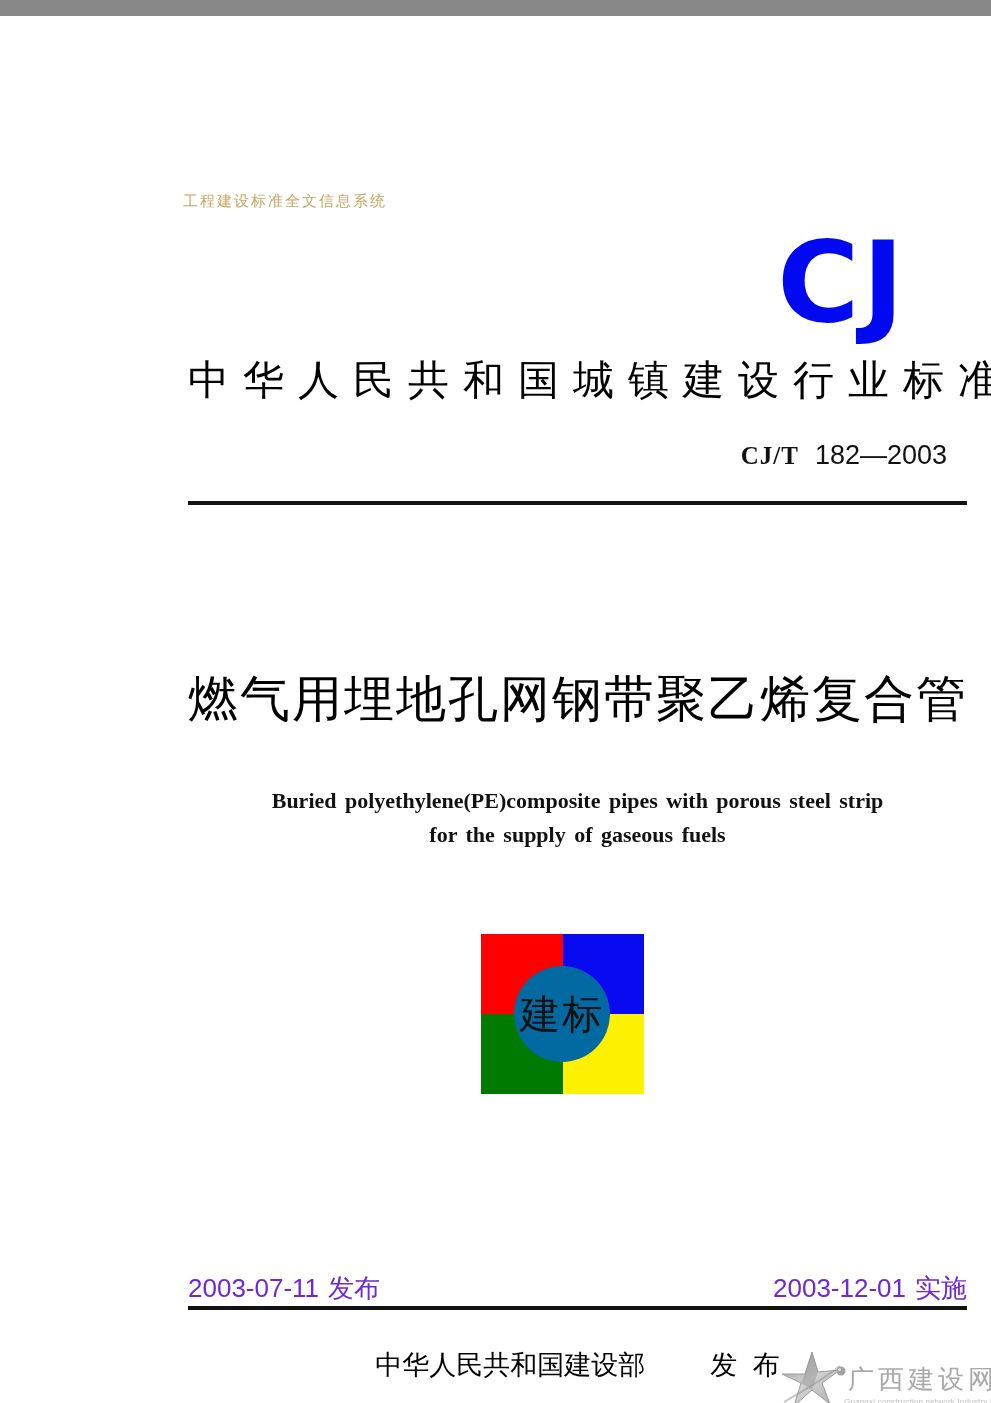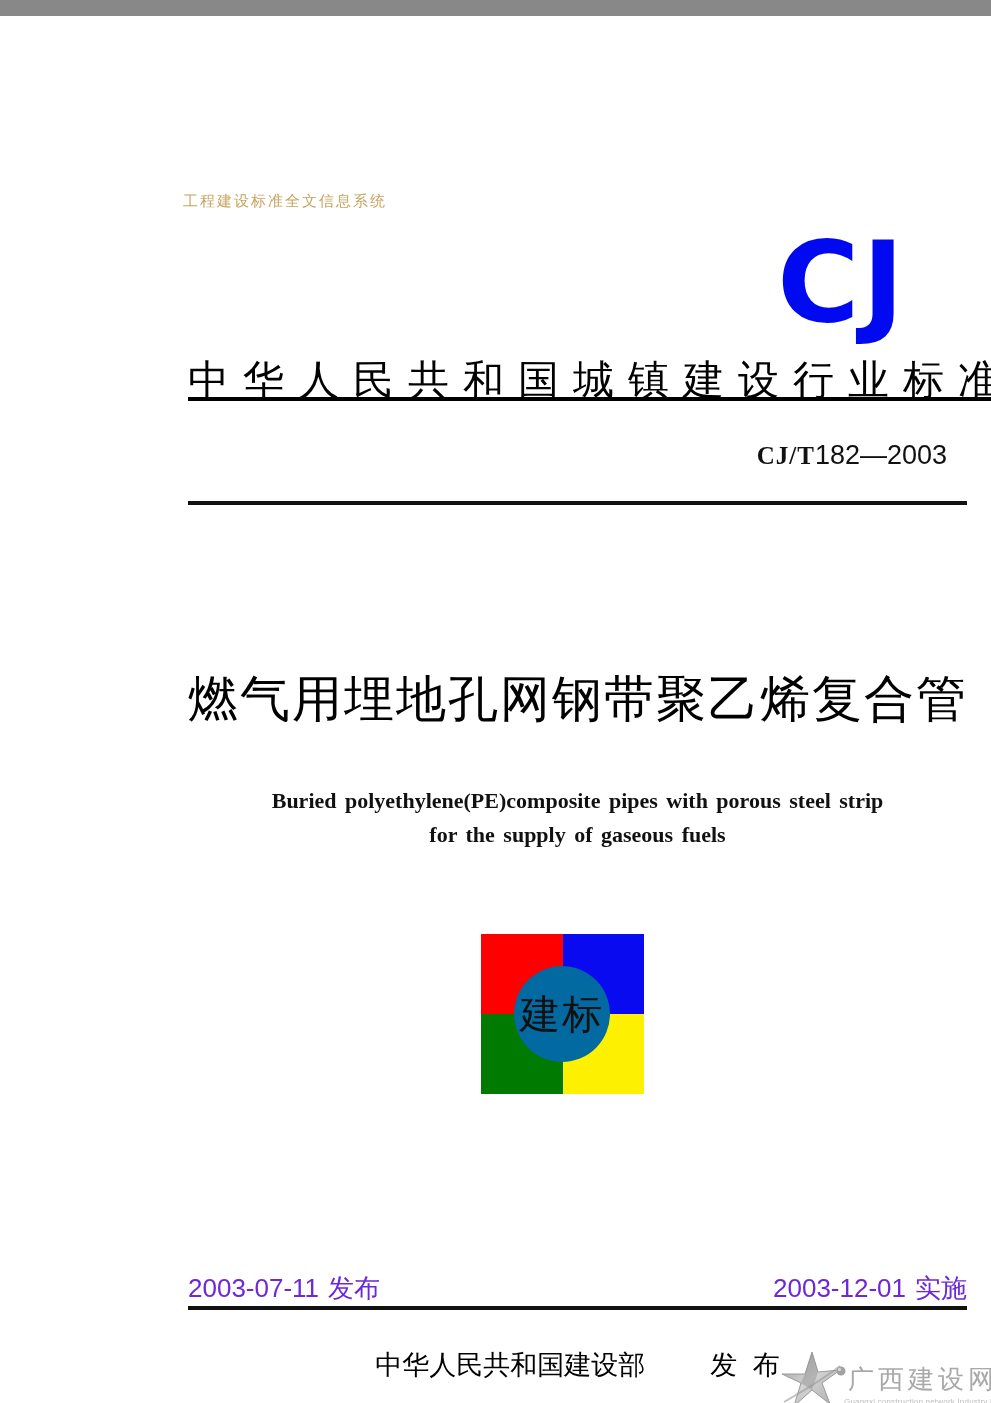--- a/index.html
+++ b/index.html
@@ -21,25 +21,25 @@
     position:absolute;right:84px;top:210px;
     font-family:"DejaVu Sans",sans-serif;
     font-size:112px;font-weight:bold;line-height:1;
     letter-spacing:3px;
   }
   
   .std-class{
     position:absolute;left:188px;top:338px;width:779px;
     font-size:41px;color:#000;line-height:1.3;
     text-align:justify;text-align-last:justify;
-    white-space:nowrap;letter-spacing:14px;text-decoration:underline;
+    white-space:nowrap;letter-spacing:14px;
   }
   .std-code{
     position:absolute;right:44px;top:424px;
-    display:flex;align-items:baseline;gap:0;color:#111;
+    display:flex;align-items:baseline;gap:16px;color:#111;
   }
   .code-prefix{font-family:"Liberation Serif",serif;font-weight:bold;font-size:25px;letter-spacing:1px;}
   .code-number{font-size:27px;}
   .rule{position:absolute;left:188px;width:779px;height:4px;background:#111;}
   .rule-top{top:485px;}
   .rule-bottom{top:1290px;}
   
   .title-cn{
     position:absolute;left:188px;top:650px;width:779px;
     font-size:50px;color:#000;

